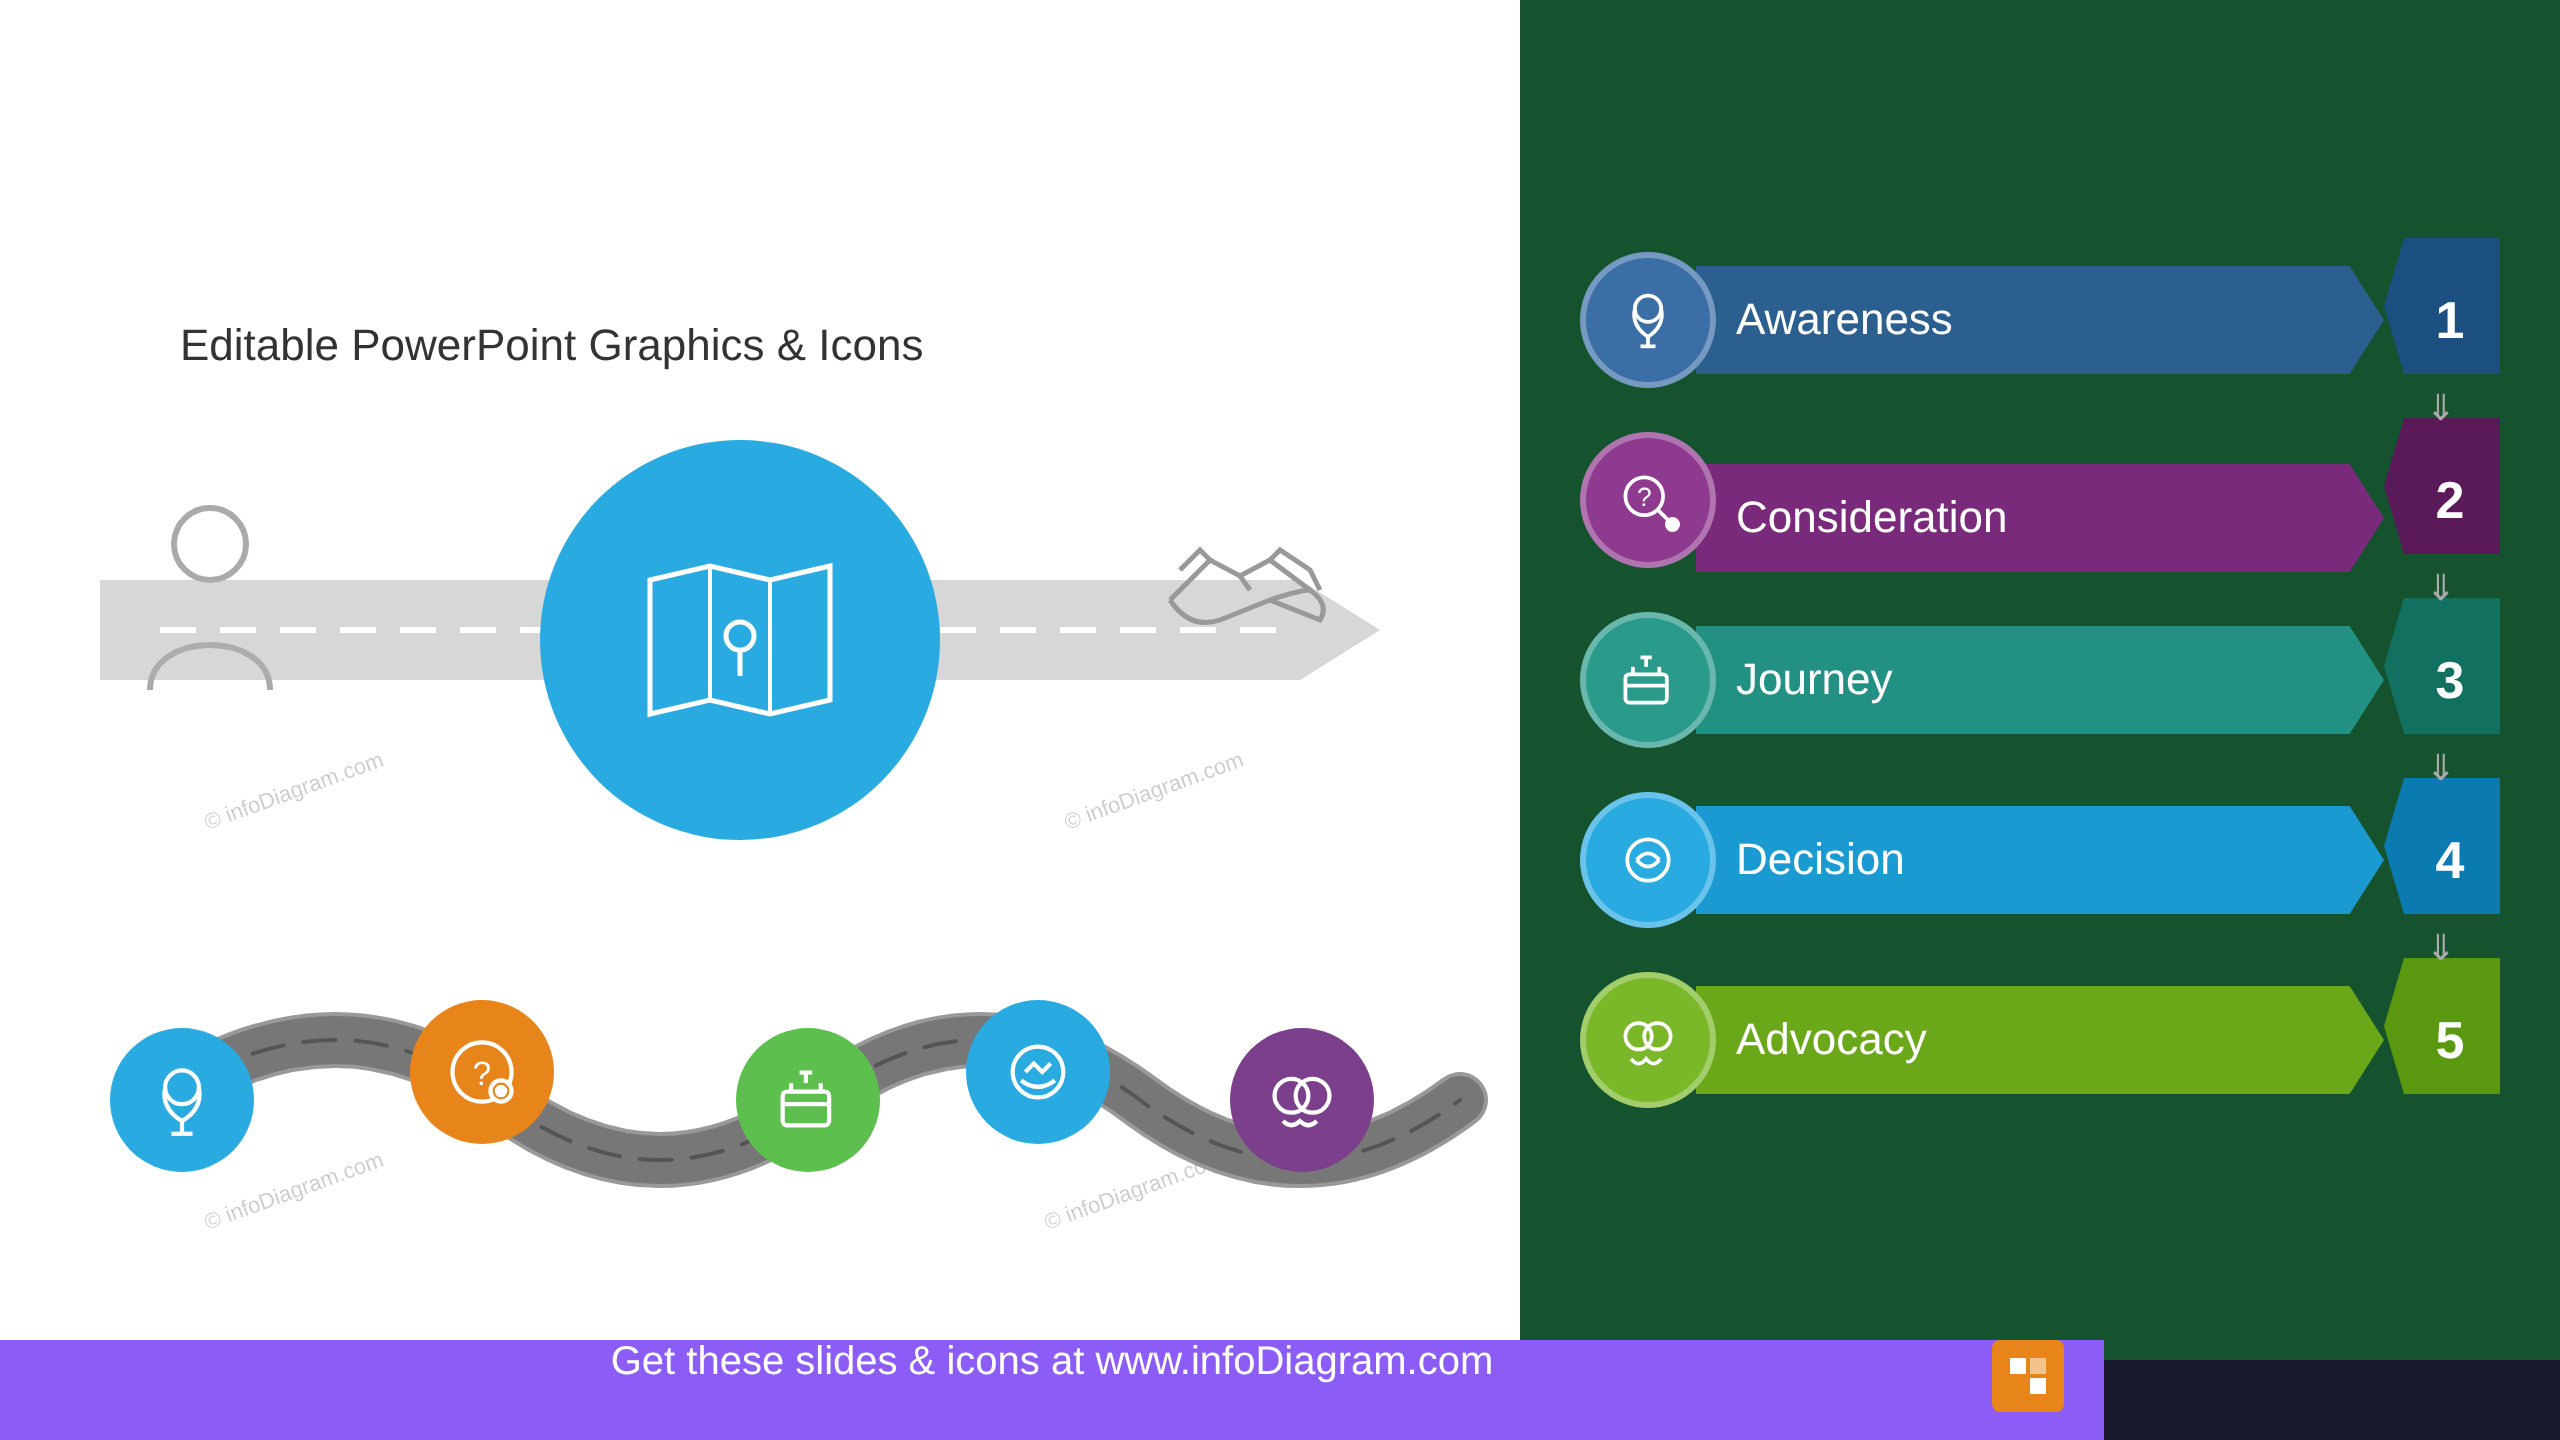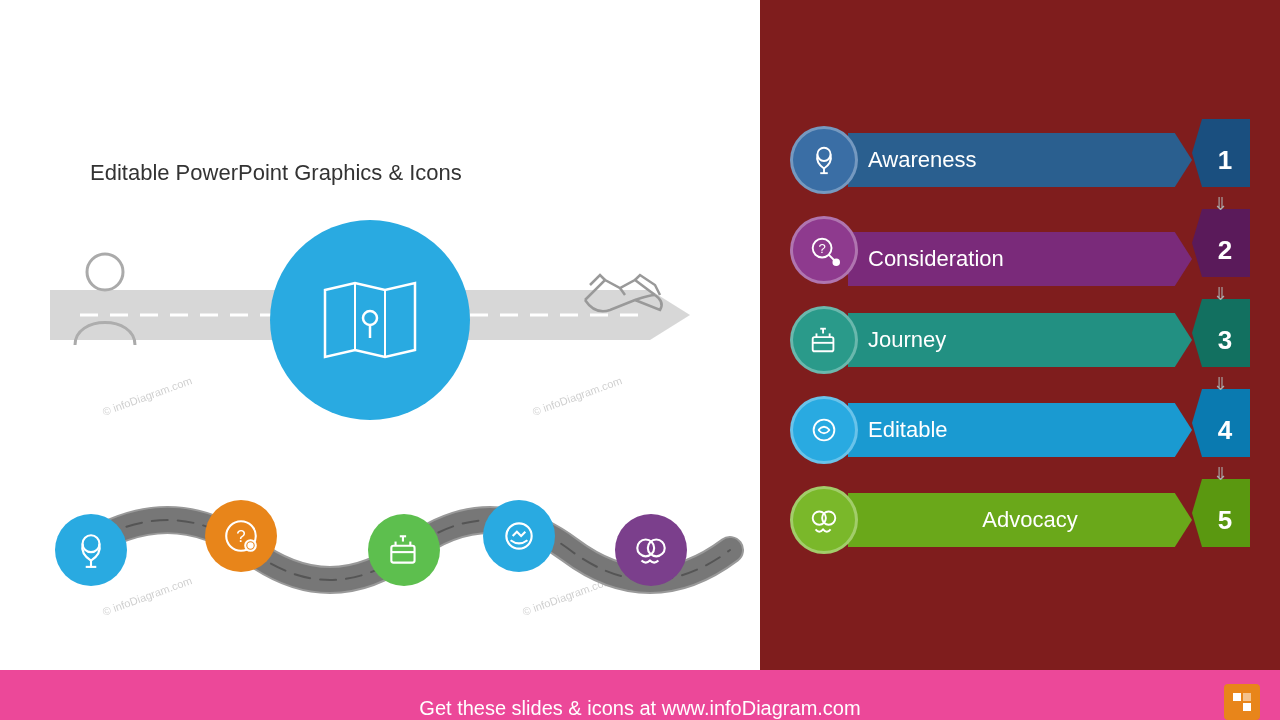--- a/index.html
+++ b/index.html
@@ -108,21 +108,21 @@
       transform: rotate(-20deg);
     }
 
     
     .right-panel {
       position: absolute;
       top: 0;
       left: 760px;
       width: 520px;
       height: 680px;
-      background: #7f1d1d;
+      background: #14532d;
       display: flex;
       flex-direction: column;
       justify-content: center;
       padding: 20px 30px;
       gap: 8px;
     }
 
     .journey-item {
       display: flex;
       align-items: center;
@@ -185,25 +185,25 @@
       color: #aaa;
       font-size: 18px;
       z-index: 3;
     }
 
     
     .footer {
       position: absolute;
       bottom: 0;
       left: 0;
-      width: 1280px;
+      width: 1052px;
       height: 50px;
-      background: #ec4899;
-      display: flex;
-      align-items: flex-end;
+      background: #8b5cf6;
+      display: flex;
+      align-items: flex-start;
       justify-content: center;
     }
     .footer-text {
       color: white;
       font-size: 20px;
     }
     .footer-logo {
       position: absolute;
       right: 20px;
       width: 36px;
@@ -424,39 +424,39 @@
     </div>
     <div class="journey-item">
       <div class="journey-circle" style="background: rgb(41, 170, 225);">
         <svg width="34" height="34" viewBox="0 0 34 34" fill="none" stroke="white" stroke-width="2">
       <circle cx="17" cy="17" r="11"></circle>
       <path d="M11 17 Q17 10 23 17"></path>
       <path d="M11 17 Q17 24 23 17"></path>
     </svg>
       </div>
       <div class="journey-bar" style="background: rgb(26, 154, 209); clip-path: polygon(0px 0px, 95% 0px, 100% 50%, 95% 100%, 0px 100%);">
-        <span class="journey-bar-label">Editable</span>
+        <span class="journey-bar-label">Decision</span>
       </div>
       <div class="journey-number-box" style="position: relative; overflow: visible;">
         <div style="position: absolute; width: 58px; height: 68px; top: -7px; right: 0px;"><svg width="58" height="68" viewBox="0 0 58 68">
     <polygon points="10,0 58,0 58,68 10,68 0,34" fill="#0a7ab0"></polygon>
   </svg></div>
         <span style="position: relative; z-index: 2; color: white; font-size: 26px; font-weight: bold; margin-left: 8px;">4</span>
       </div>
       <div class="arrow-down">⇓</div>
     </div>
     <div class="journey-item">
       <div class="journey-circle" style="background: rgb(122, 184, 42);">
         <svg width="34" height="34" viewBox="0 0 34 34" fill="none" stroke="white" stroke-width="2">
       <circle cx="12" cy="15" r="7"></circle>
       <circle cx="22" cy="15" r="7"></circle>
       <path d="M8 27 Q12 32 16 27 Q20 32 24 27"></path>
     </svg>
       </div>
-      <div class="journey-bar" style="background: rgb(106, 168, 26); clip-path: polygon(0px 0px, 95% 0px, 100% 50%, 95% 100%, 0px 100%); text-align: center;">
+      <div class="journey-bar" style="background: rgb(106, 168, 26); clip-path: polygon(0px 0px, 95% 0px, 100% 50%, 95% 100%, 0px 100%);">
         <span class="journey-bar-label">Advocacy</span>
       </div>
       <div class="journey-number-box" style="position: relative; overflow: visible;">
         <div style="position: absolute; width: 58px; height: 68px; top: -7px; right: 0px;"><svg width="58" height="68" viewBox="0 0 58 68">
     <polygon points="10,0 58,0 58,68 10,68 0,34" fill="#5a9810"></polygon>
   </svg></div>
         <span style="position: relative; z-index: 2; color: white; font-size: 26px; font-weight: bold; margin-left: 8px;">5</span>
       </div>
     </div>
   </div>

